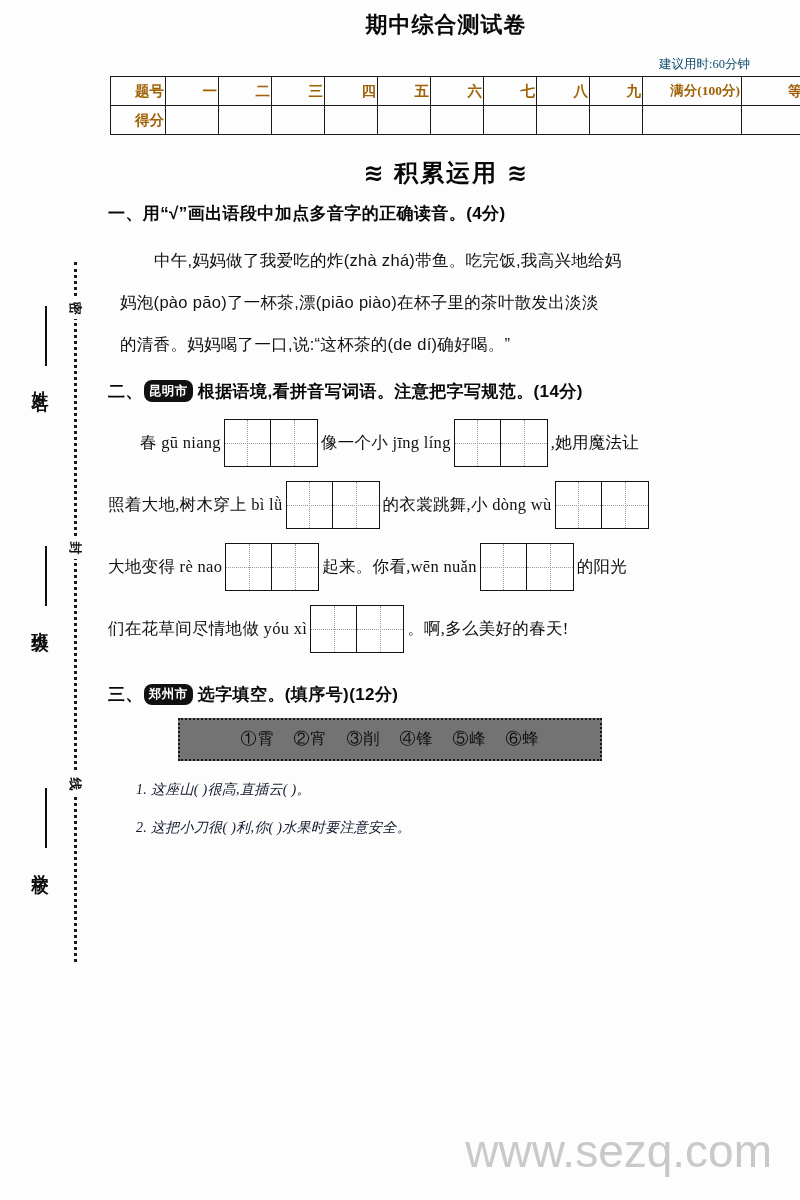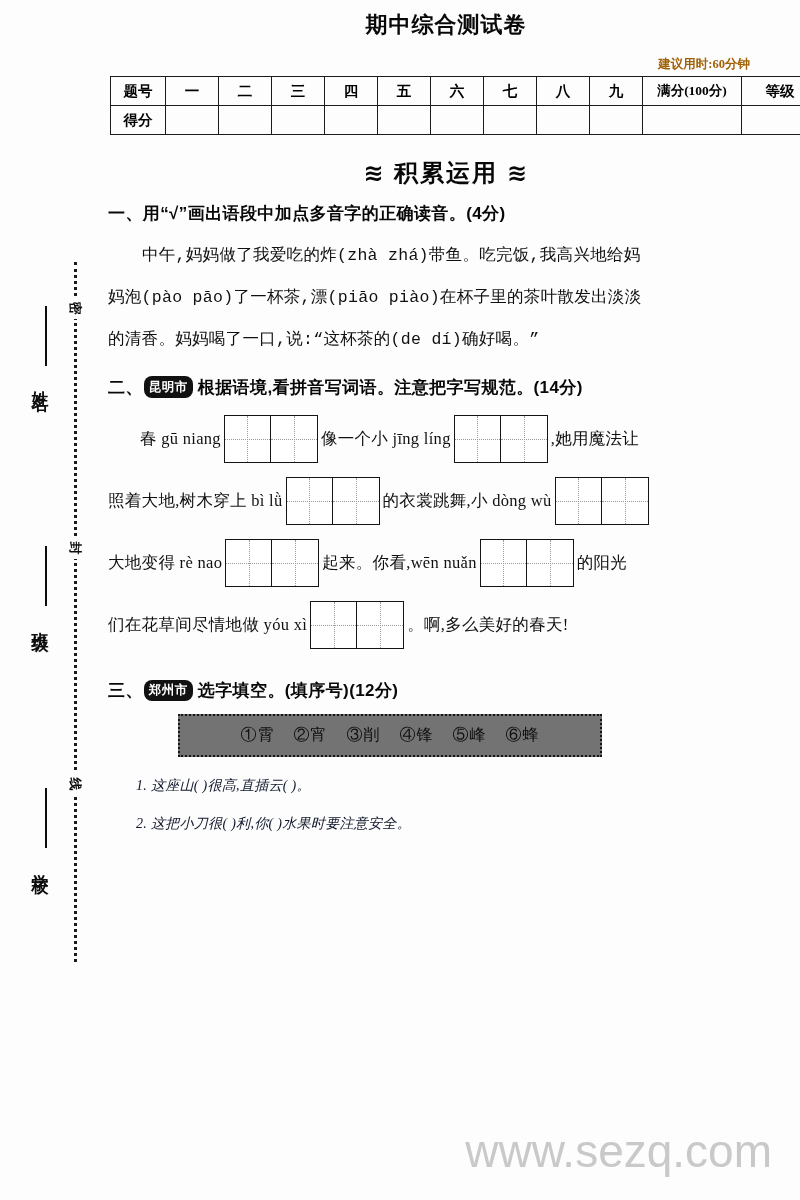--- a/index.html
+++ b/index.html
@@ -113,41 +113,41 @@
     letter-spacing: 1px;
     font-family: Liberation Sans, sans-serif;
     color: #080808;
   }
 
   
   .time-note {
     margin: 16px 34px 3px 0;
     text-align: right;
     font-size: 12.5px;
-    font-weight: bold;
-    font-family: "Liberation Serif", "DejaVu Serif", serif;
-    color: #a16207;
+    font-weight: normal;
+    font-family: "Liberation Serif", "DejaVu Serif", serif;
+    color: #0c4a6e;
   }
 
   
   .score-table {
     border-collapse: collapse;
     width: 640px;
     margin: 0 0 0 2px;
     table-layout: fixed;
   }
   .score-table td {
     border: 1px solid #1b1b1b;
     height: 26px;
-    text-align: center;
+    text-align: right;
     vertical-align: middle;
     font-size: 14.5px;
     font-weight: bold;
     font-family: "Liberation Serif", "DejaVu Serif", serif;
-    color: #000000;
+    color: #a16207;
   }
   .score-table td.lbl { width: 52px; }
   .score-table td.num { width: 50px; }
   .score-table td.full { width: 96px; font-size: 13.5px; }
   .score-table td.grade { width: 74px; }
 
   
   .section-banner {
     text-align: center;
     margin: 22px 0 12px 0;
@@ -179,24 +179,24 @@
     margin: 0 5px 0 1px;
     letter-spacing: 0.5px;
     font-family: "Liberation Sans", "DejaVu Sans", sans-serif;
     vertical-align: 2px;
   }
 
   
   .q-para {
     font-size: 16.5px;
     line-height: 42px;
-    font-family: Liberation Mono, monospace;
+    font-family: Liberation Sans, sans-serif;
     color: #101010;
     letter-spacing: 0.3px;
-    margin: 0;
+    margin: 12px;
   }
   .q-para .indent { display: inline-block; width: 34px; }
 
   
   .write-line {
     display: flex;
     align-items: center;
     font-size: 16.5px;
     font-family: "Liberation Serif", "DejaVu Serif", serif;
     color: #101010;

